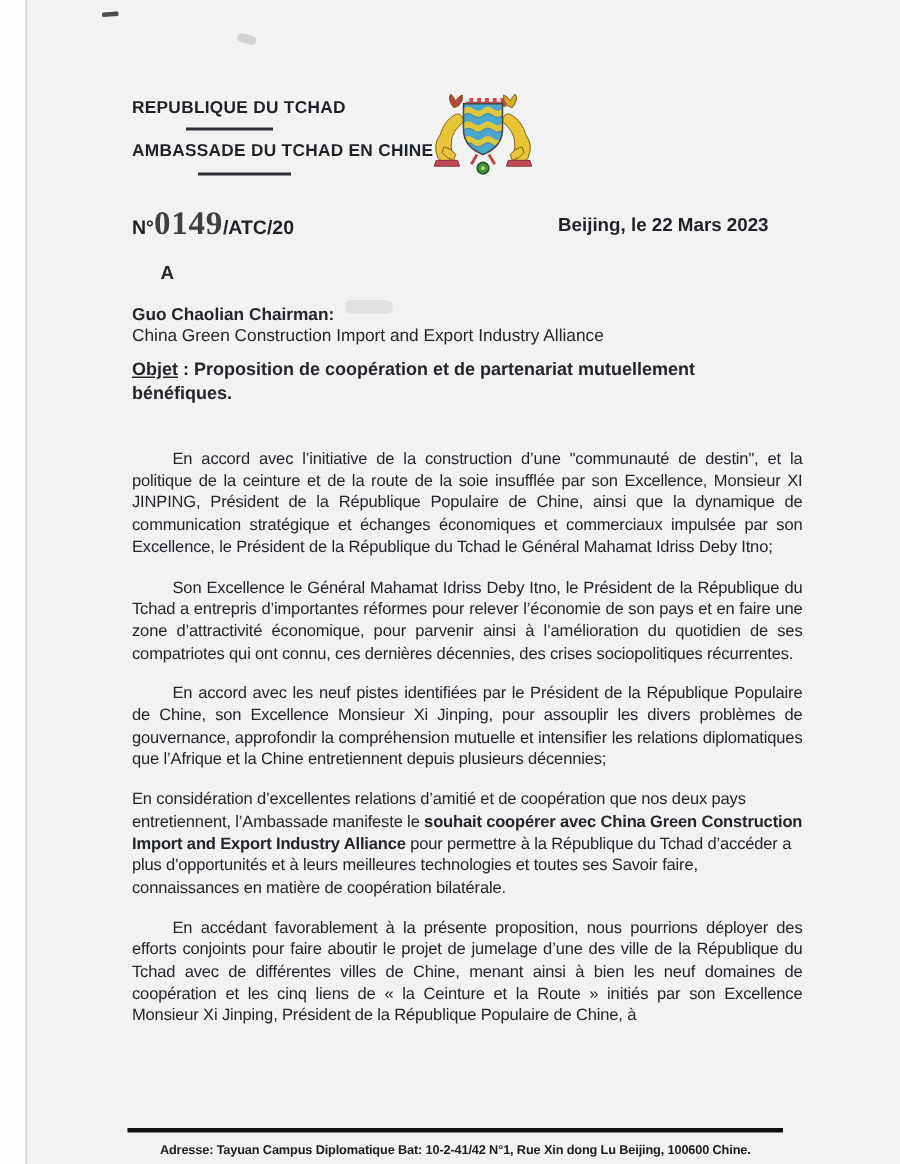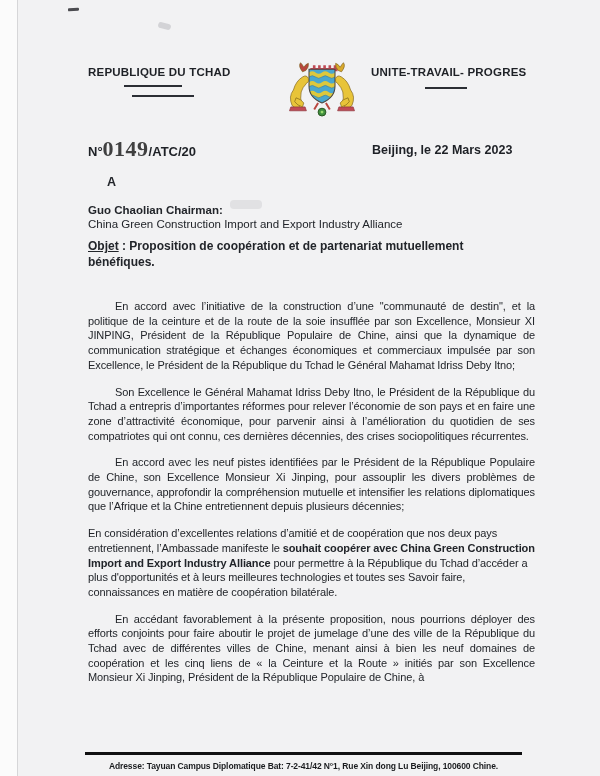--- a/index.html
+++ b/index.html
@@ -60,20 +60,21 @@
 <div class="page">
 
   <div class="scan-edge"></div>
   <div class="speck-1"></div>
   <div class="speck-2"></div>
   <div class="smudge"></div>
 
   <div class="org-block">
     <div class="org-line">REPUBLIQUE DU TCHAD</div>
     <div class="rule rule-1"></div>
+    <div class="org-line">AMBASSADE DU TCHAD EN CHINE</div>
     <div class="rule rule-2"></div>
   </div>
 
   <div class="emblem">
     <svg viewBox="0 0 120 100" width="78" height="66" aria-hidden="true">
 
       <path d="M42 16 h4 v-4 h4 v4 h4 v-4 h4 v4 h4 v-4 h4 v4 h4 v-4 h4 v4 h4 v-4 h4 v4 h2 v5 h-42 z" fill="#c04a55"></path>
 
       <defs>
         <clipPath id="shieldClip">
@@ -102,24 +103,20 @@
         <path d="M108 76 l-22 0 l-2 6 l26 0 z" fill="#c04a55" stroke="#8a3038"></path>
         <path d="M100 62 q-8 2 -12 8 l2 6 q8 -2 12 -8 z" fill="#e8c439"></path>
       </g>
 
       <path d="M54 70 l-6 10 M66 70 l6 10" stroke="#b9463f" stroke-width="3"></path>
       <circle cx="60" cy="84" r="6" fill="#3f8f3f" stroke="#27541f" stroke-width="1.5"></circle>
       <circle cx="60" cy="84" r="2.2" fill="#9adb6e"></circle>
     </svg>
   </div>
 
-  <div class="motto-block">
-    <div class="org-line">UNITE-TRAVAIL- PROGRES</div>
-    <div class="rule motto-rule"></div>
-  </div>
 
   <div class="ref-block">
     <span class="ref-prefix">N°</span>
     <span class="ref-number">0149</span>
     <span class="ref-suffix">/ATC/20</span>
   </div>
 
   <div class="date-line">Beijing, le 22 Mars 2023</div>
 
   <div class="addressee">
@@ -134,15 +131,15 @@
 
   <div class="body-text">
     <p class="indent">En accord avec l’initiative de la construction d’une "communauté de destin", et la politique de la ceinture et de la route de la soie insufflée par son Excellence, Monsieur XI JINPING, Président de la République Populaire de Chine, ainsi que la dynamique de communication stratégique et échanges économiques et commerciaux impulsée par son Excellence, le Président de la République du Tchad le Général Mahamat Idriss Deby Itno;</p>
     <p class="indent">Son Excellence le Général Mahamat Idriss Deby Itno, le Président de la République du Tchad a entrepris d’importantes réformes pour relever l’économie de son pays et en faire une zone d’attractivité économique, pour parvenir ainsi à l’amélioration du quotidien de ses compatriotes qui ont connu, ces dernières décennies, des crises sociopolitiques récurrentes.</p>
     <p class="indent">En accord avec les neuf pistes identifiées par le Président de la République Populaire de Chine, son Excellence Monsieur Xi Jinping, pour assouplir les divers problèmes de gouvernance, approfondir la compréhension mutuelle et intensifier les relations diplomatiques que l’Afrique et la Chine entretiennent depuis plusieurs décennies;</p>
     <p class="ragged"><span>En considération d’excellentes relations d’amitié et de coopération que nos deux pays entretiennent, l’Ambassade manifeste le </span><span class="b">souhait coopérer avec  China Green Construction Import and Export Industry Alliance</span><span> pour permettre à la République du Tchad d’accéder a plus d'opportunités et à leurs meilleures technologies et toutes ses Savoir faire, connaissances en matière de coopération bilatérale.</span></p>
     <p class="indent">En accédant favorablement à la présente proposition, nous pourrions déployer des efforts conjoints pour faire aboutir le projet de jumelage d’une des ville de la République du Tchad avec de différentes villes de Chine, menant ainsi à bien les neuf domaines de coopération et les cinq liens de « la Ceinture et la Route » initiés par son Excellence Monsieur Xi Jinping, Président de la République Populaire de Chine, à</p>
   </div>
 
   <div class="footer-rule"></div>
-  <div class="footer-address">Adresse: Tayuan Campus Diplomatique  Bat: 7-2-41/42 N°1, Rue Xin dong Lu Beijing, 100600 Chine.</div>
+  <div class="footer-address">Adresse: Tayuan Campus Diplomatique  Bat: 10-2-41/42 N°1, Rue Xin dong Lu Beijing, 100600 Chine.</div>
 
 </div>
 
 </body></html>

